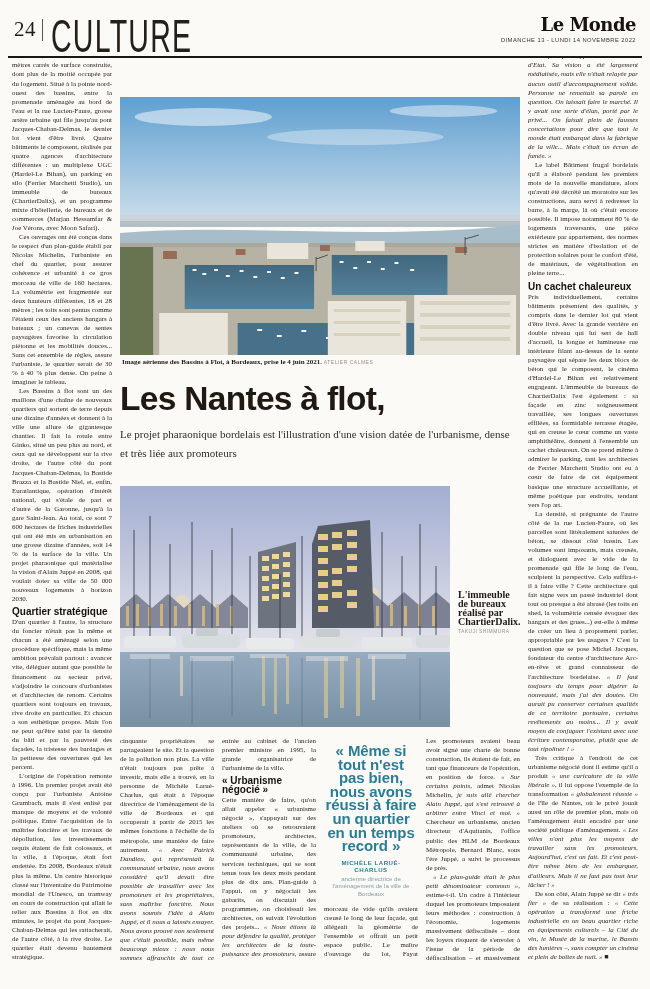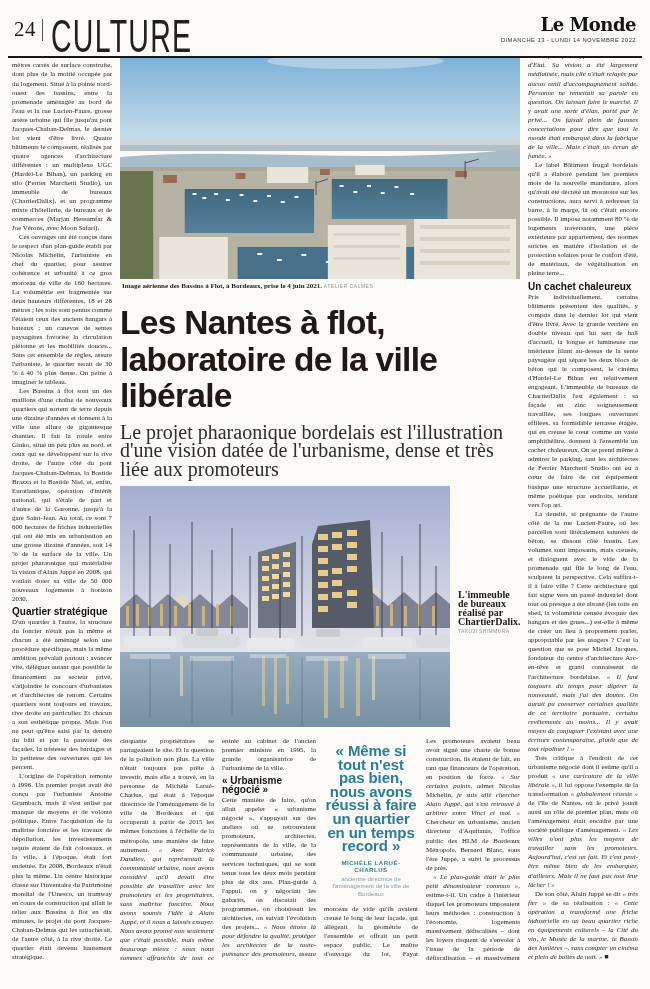--- a/index.html
+++ b/index.html
@@ -35,21 +35,21 @@
   
   .body p{font-size:6.9px;line-height:9.05px;text-align:justify;margin:0;color:#2a2521;}
   .body p.ind{text-indent:7px;}
   .body h4{font-family:"Liberation Sans",sans-serif;font-weight:700;font-size:10px;line-height:9px;margin:4px 0 1px;color:#16120e;}
   .dc{float:left;font-size:38px;line-height:29px;padding:2px 3px 0 0;color:#15100c;}
   
   .photo1{width:400px;height:258px;display:block;}
   .cap1{font-size:7px;font-weight:700;color:#1f1a15;margin:3px 0 0 2px;line-height:9px;}
   .credit{font-family:"Liberation Sans",sans-serif;font-weight:400;font-size:5px;letter-spacing:.5px;color:#97928a;}
   h1.headline{margin:14px 0 8px;font-family:"Liberation Sans",sans-serif;font-weight:700;font-size:33.5px;line-height:36.5px;letter-spacing:-.7px;color:#201812;}
-  .standfirst{font-size:20px;line-height:18.5px;color:#322d28;margin:0 0 8px;max-width:392px;}
+  .standfirst{font-size:11px;line-height:18.5px;color:#322d28;margin:0 0 24px;max-width:392px;}
   .photo2row{display:flex;gap:8px;height:241px;}
   .photo2{width:330px;height:241px;flex:none;display:block;}
   .cap2wrap{width:62px;padding-top:104px;box-sizing:border-box;}
   .cap2{font-size:10px;font-weight:700;line-height:9px;color:#1f1a15;}
   .cap2credit{font-family:"Liberation Sans",sans-serif;font-size:5px;letter-spacing:.4px;color:#97928a;margin-top:2px;}
   .fourcols{display:flex;gap:8px;margin-top:9px;height:225px;overflow:hidden;}
   .subcol{width:94px;flex:none;overflow:hidden;}
   
   .pq{text-align:center;padding:8px 1px 6px;}
   .pq .qtext{font-family:"Liberation Sans",sans-serif;font-weight:700;font-size:15px;line-height:13.6px;color:#2b7d95;letter-spacing:-.1px;}
@@ -171,21 +171,20 @@
             <line x1="200" y1="162" x2="212" y2="158"></line>
         </g>
       </svg>
       <div class="cap1">
         <span>Image aérienne des Bassins à Flot, à Bordeaux, prise le 4 juin 2021.</span>
         <span class="credit">ATELIER CALMES</span>
       </div>
 
       <h1 class="headline">
         <div>Les Nantes à flot,</div>
-        <div>laboratoire de la ville libérale</div>
       </h1>
       <p class="standfirst">Le projet pharaonique bordelais est l'illustration d'une vision datée de l'urbanisme, dense et très liée aux promoteurs</p>
 
       <div class="photo2row">
         <svg class="photo2" viewBox="0 0 330 241" preserveAspectRatio="none" role="img">
           <defs>
             <linearGradient id="sky2" x1="0" y1="0" x2="0" y2="1">
               <stop offset="0" stop-color="#a3aed1"></stop>
                 <stop offset="1" stop-color="#e6e6ec"></stop>
             </linearGradient>

